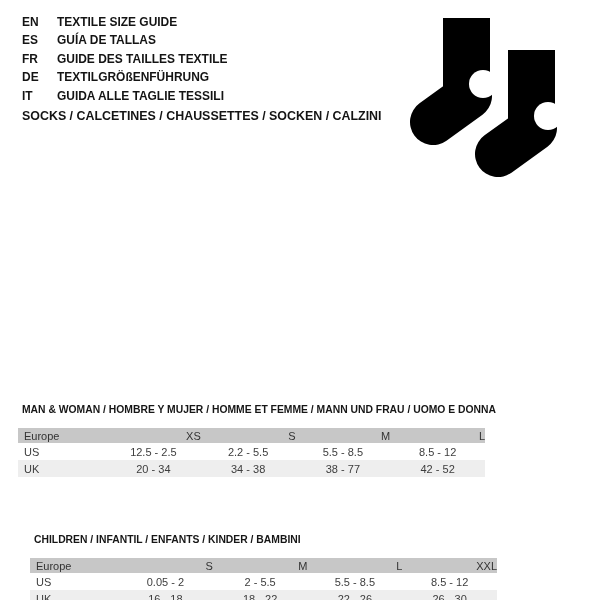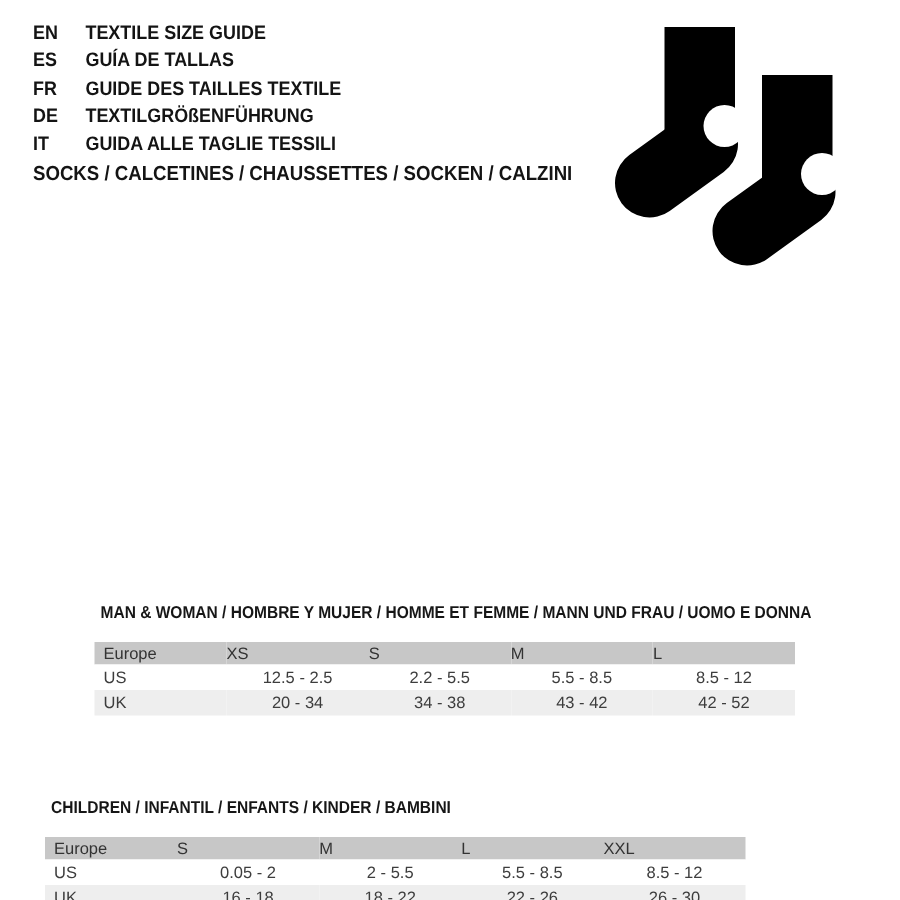--- a/index.html
+++ b/index.html
@@ -13,27 +13,27 @@
   .lang-row{display:flex;line-height:18.4px;font-size:13px;font-weight:bold;
     color:#141414;transform:scaleX(0.92);transform-origin:left center;white-space:nowrap;}
   .lang-code{width:38px;flex:0 0 38px;}
   .lang-title{flex:1;}
   .category{position:absolute;top:108px;left:22px;font-size:13.5px;font-weight:bold;
     color:#141414;transform:scaleX(0.92);transform-origin:left center;white-space:nowrap;}
   
   .sock-icon{position:absolute;left:403px;top:14px;width:160px;height:168px;}
   
   .table-section{position:absolute;left:18px;width:467px;}
-  .ts-adult{top:402px;margin-left:45px;}
+  .ts-adult{top:402px;}
   .ts-children{top:532px;margin-left:12px;}
   .table-title{font-size:11.5px;font-weight:bold;color:#161616;line-height:15px;
     margin:0 0 11px 4px;transform:scaleX(0.9);transform-origin:left center;white-space:nowrap;}
   table.size-table{width:467px;border-collapse:collapse;table-layout:fixed;
     font-size:11px;color:#3d3d3d;}
-  table.size-table th{font-weight:normal;height:15px;text-align:left;padding:0;}
+  table.size-table th{font-weight:normal;height:15px;text-align:right;padding:0;}
   table.size-table td{height:17px;text-align:center;padding:0;}
   table.size-table th:first-child,
   table.size-table td:first-child{text-align:left;padding-left:6px;}
   tr.head-row th{background:#c7c7c7;color:#333;}
   tr.row-us td{background:#ffffff;}
   tr.row-uk td{background:#eeeeee;}
 </style>
 </head>
 <body>
 
@@ -96,21 +96,21 @@
       <td>US</td>
       <td>12.5 - 2.5</td>
       <td>2.2 - 5.5</td>
       <td>5.5 - 8.5</td>
       <td>8.5 - 12</td>
     </tr>
     <tr class="row-uk">
       <td>UK</td>
       <td>20 - 34</td>
       <td>34 - 38</td>
-      <td>43 - 42</td>
+      <td>38 - 77</td>
       <td>42 - 52</td>
     </tr>
   </tbody>
     </table>
 </div>
 
 <div class="table-section ts-children">
   <div class="table-title">CHILDREN / INFANTIL / ENFANTS / KINDER / BAMBINI</div>
   <table class="size-table">
     <colgroup>

